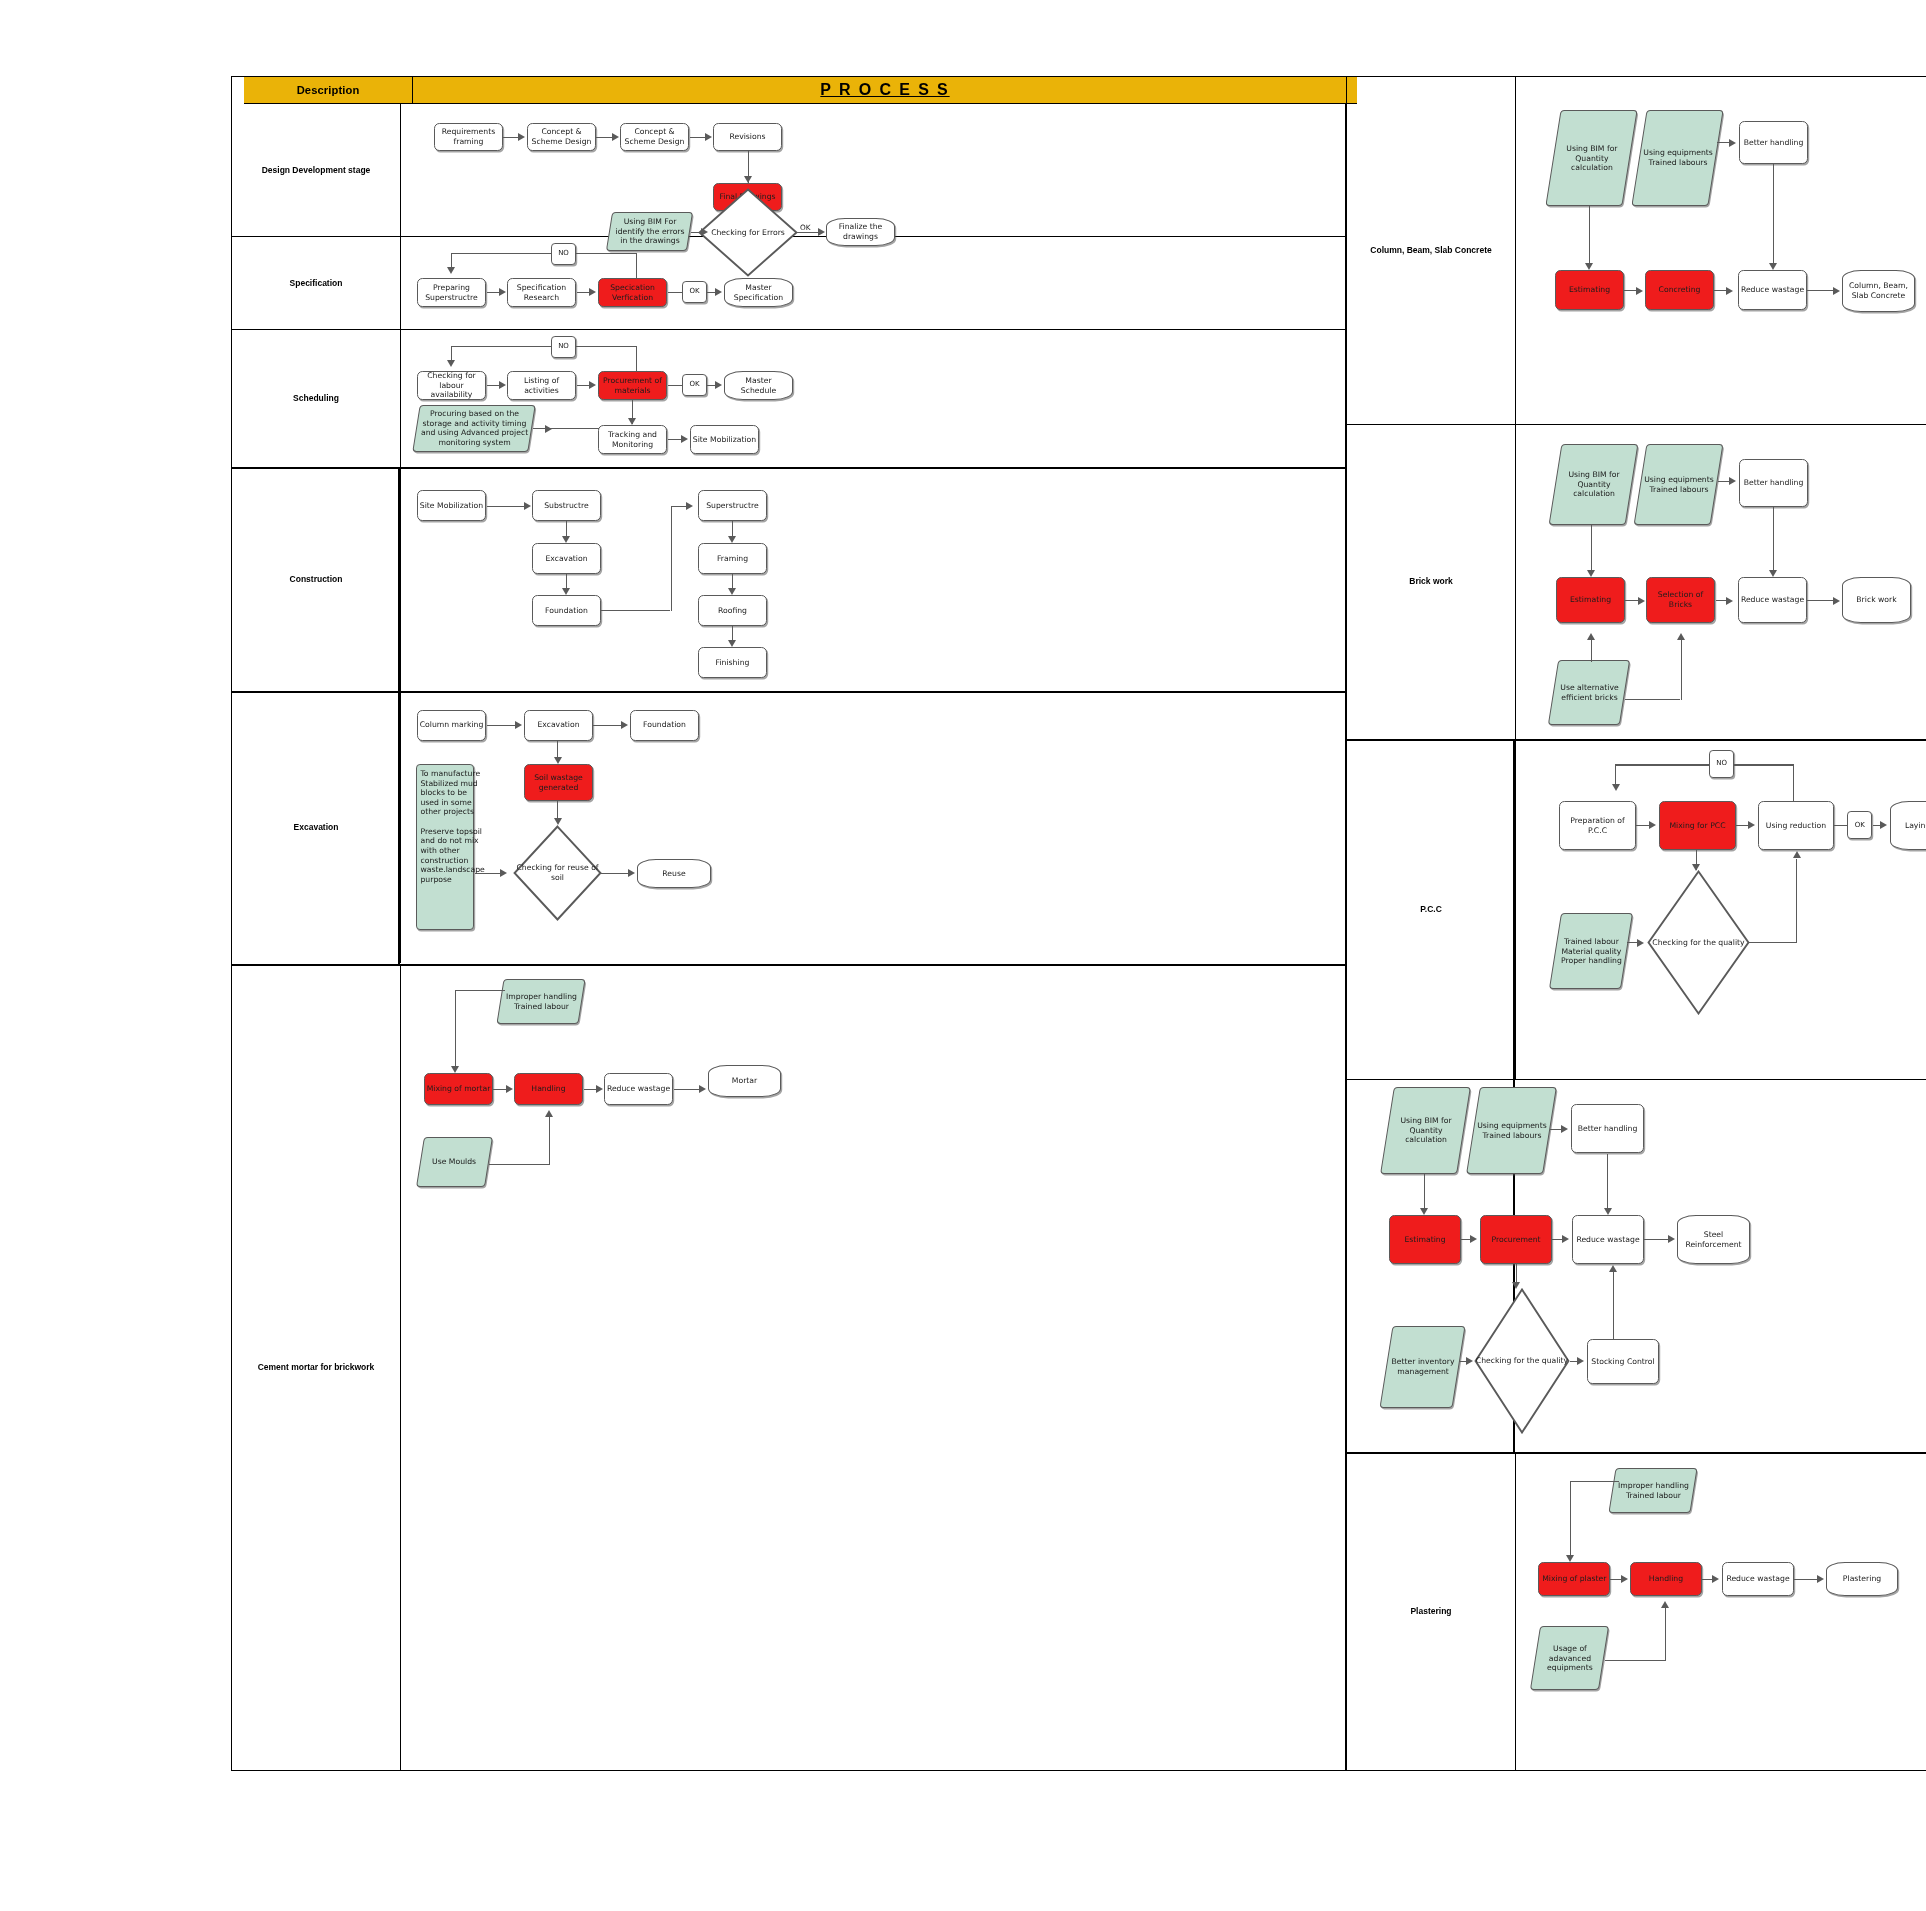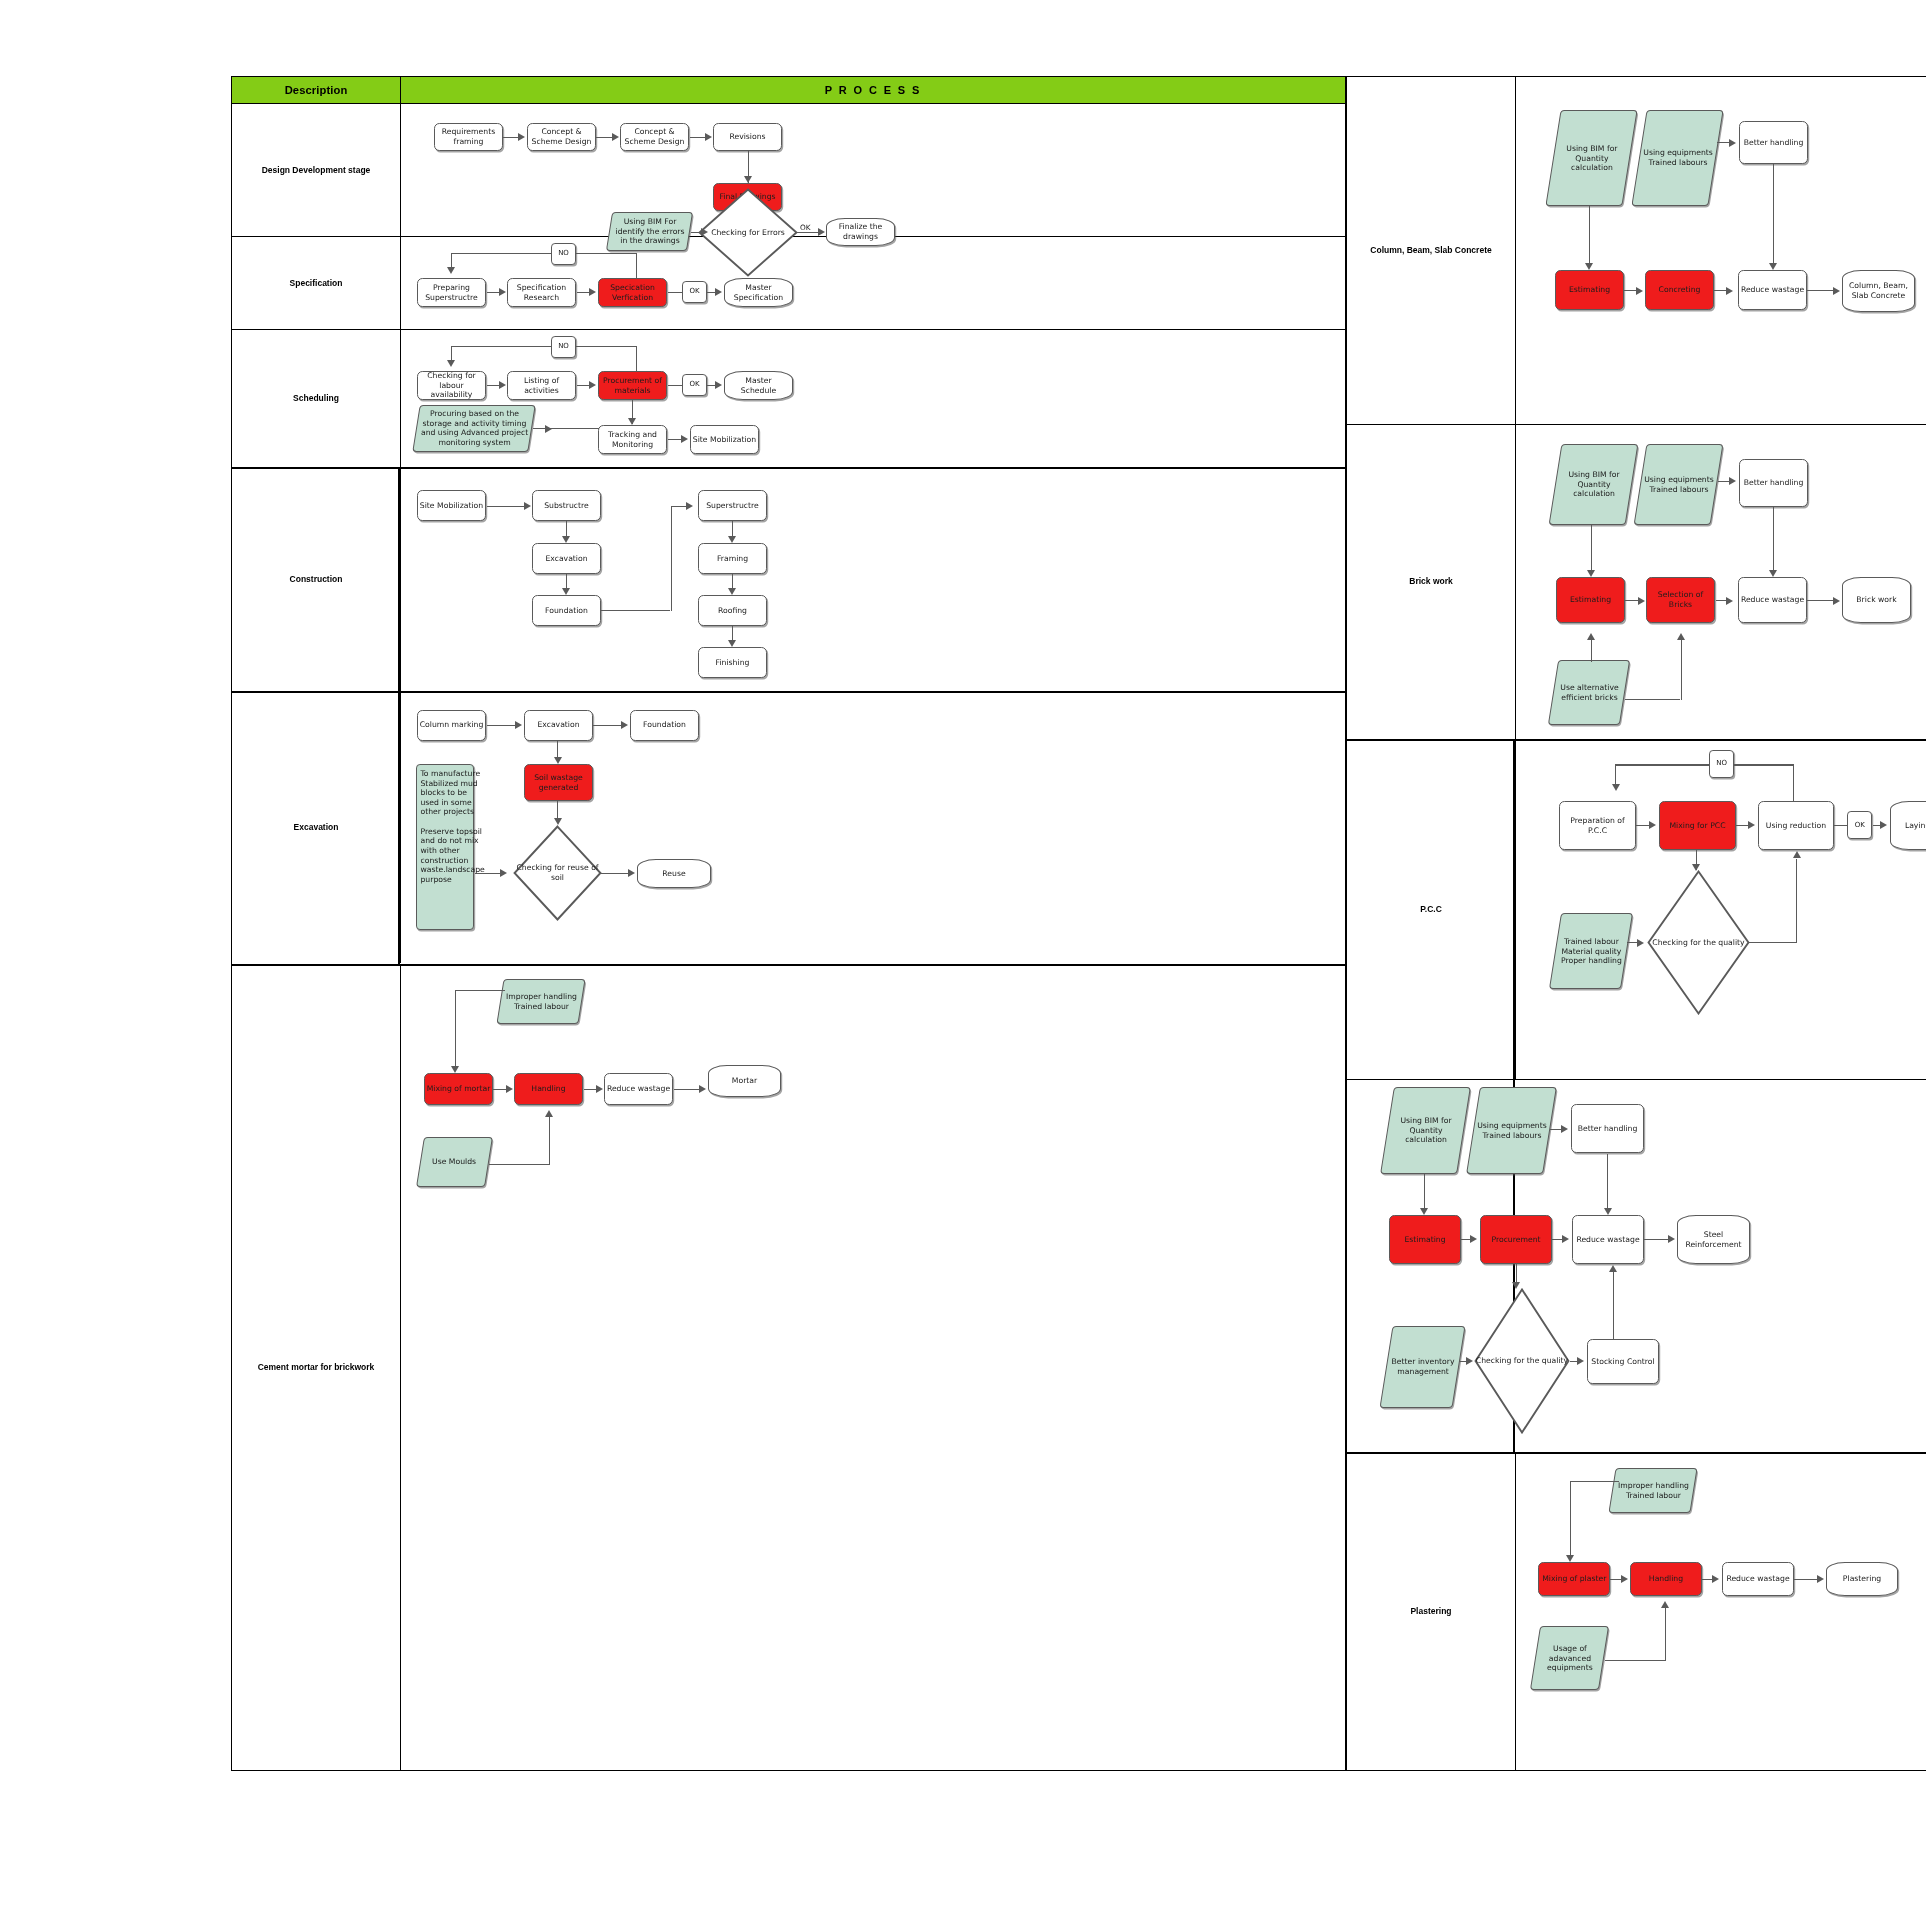--- a/index.html
+++ b/index.html
@@ -8,27 +8,27 @@
   
   .sheet{position:absolute;left:0;top:0;width:2703px;height:1911px;}
 
   .tbl{position:absolute;border:1.9px solid #000;box-sizing:border-box;}
 
   
   #left-table{left:231px;top:76px;width:1115px;height:1695px;}
   
   #right-table{left:1346px;top:76px;width:1117px;height:1695px;}
 
-  .hdr-row{position:absolute;left:0;top:0;height:27px;width:100%;
-           background:#84cc16;border-bottom:1.5px solid #000;box-sizing:border-box;display:flex;}
+  .hdr-row{position:absolute;left:12px;top:0;height:27px;width:100%;
+           background:#eab308;border-bottom:1.5px solid #000;box-sizing:border-box;display:flex;}
   .hdr-desc{width:169px;border-right:1.5px solid #000;box-sizing:border-box;
             display:flex;align-items:center;justify-content:center;
             font-weight:bold;font-size:11.2px;color:#000;letter-spacing:0.1px;}
   .hdr-proc{flex:1;display:flex;align-items:center;justify-content:center;
-            font-weight:bold;font-size:11px;color:#000;letter-spacing:1.9px;}
+            font-weight:bold;font-size:16px;color:#000;letter-spacing:1.9px;text-decoration:underline;}
 
   .row{position:absolute;left:0;width:100%;box-sizing:border-box;display:flex;}
   .row .desc{width:169px;box-sizing:border-box;border-right:1.5px solid #000;
              display:flex;align-items:center;justify-content:center;text-align:center;
              font-weight:bold;font-size:8.5px;color:#000;line-height:1.45;padding:0 4.6px;}
   .row .proc{flex:1;position:relative;}
   .rsep{position:absolute;left:0;width:100%;height:0;border-top:1.2px solid #000;}
   .rsep.thick{border-top:2.3px solid #000;}
   .vthick{position:absolute;width:0;border-left:2.3px solid #000;}
 

